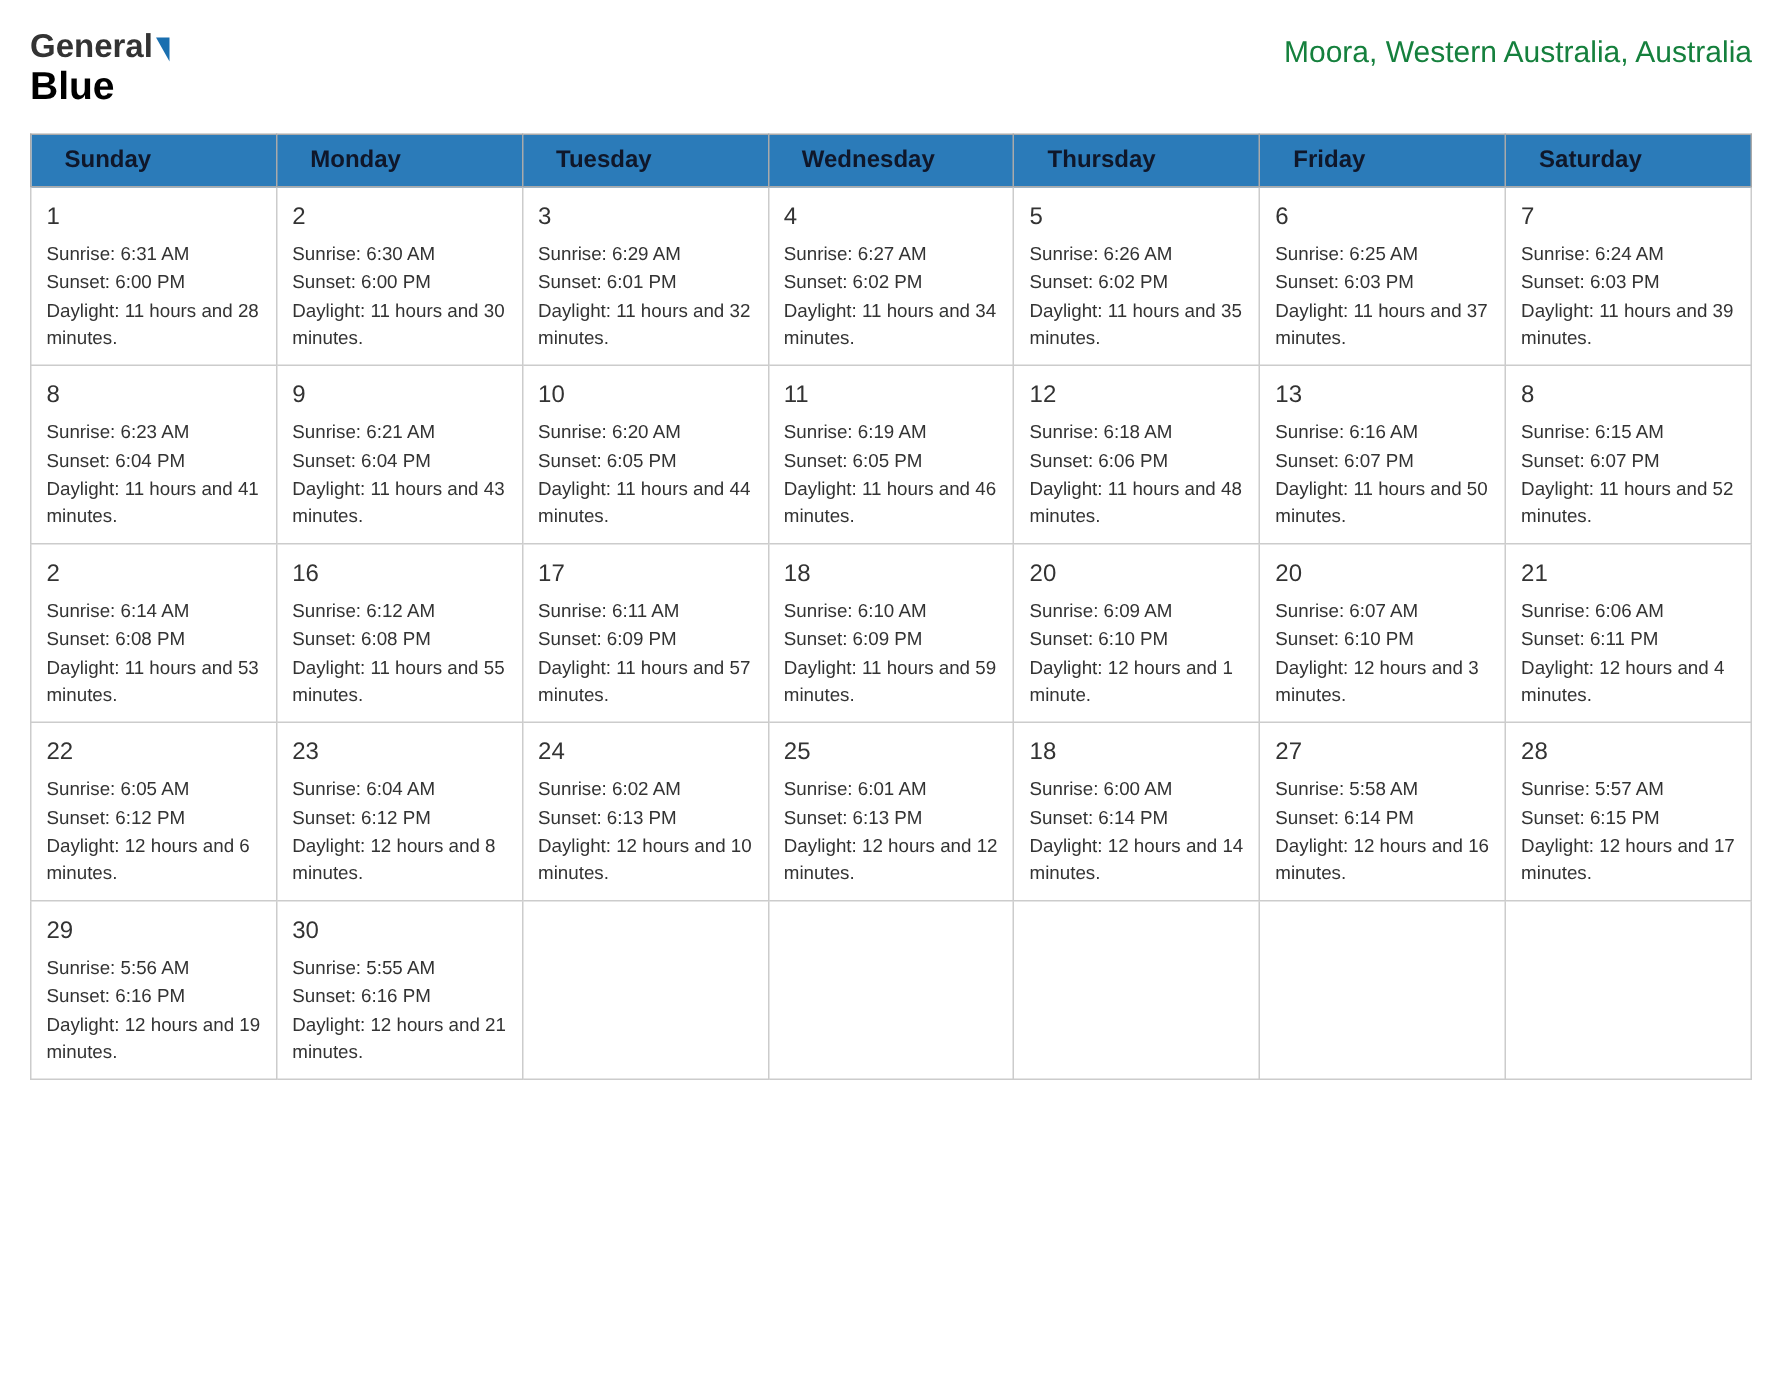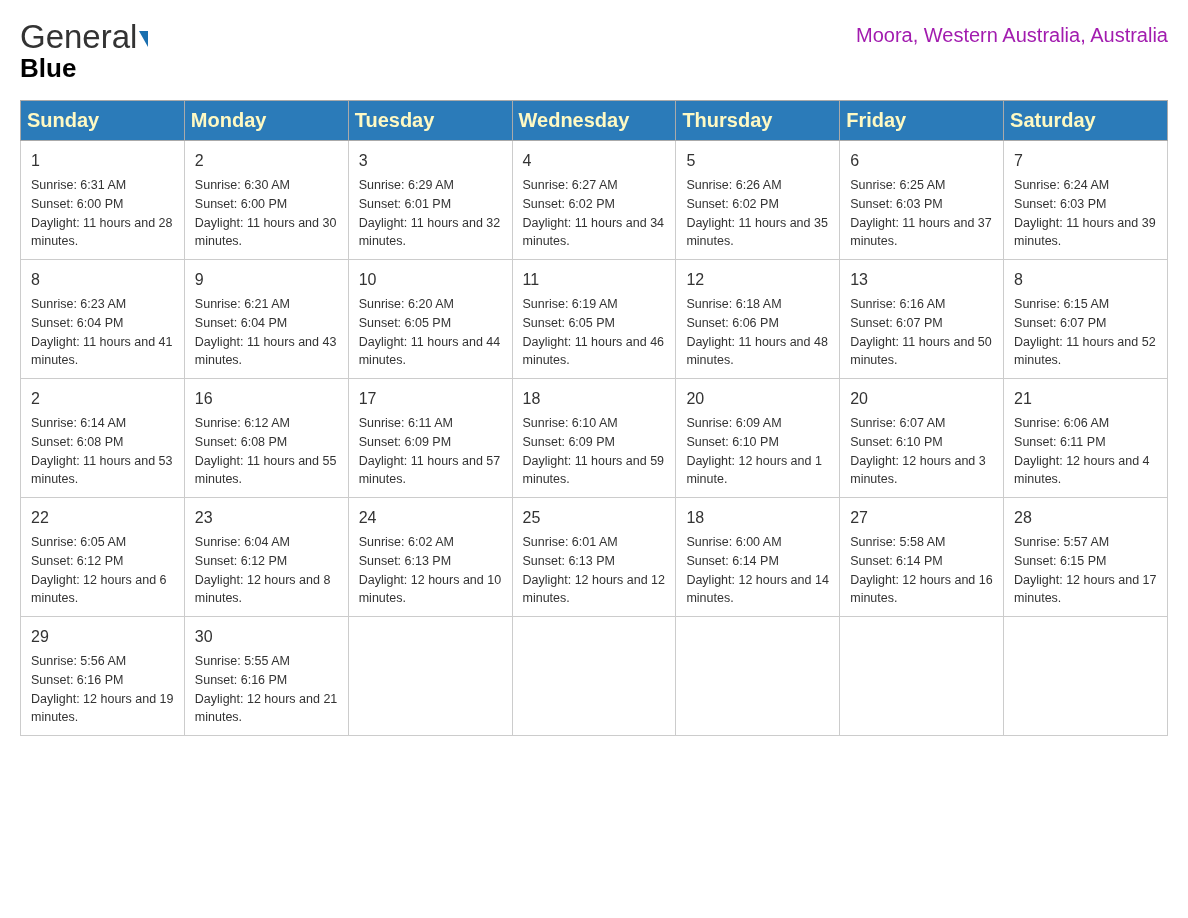--- a/index.html
+++ b/index.html
@@ -26,34 +26,34 @@
       text-align: right;
     }
     .calendar-title {
       font-size: 48px;
       font-weight: bold;
       color: #333;
       line-height: 1.1;
     }
     .calendar-subtitle {
       font-size: 20px;
-      color: #a21caf;
+      color: #15803d;
       margin-top: 4px;
     }
     .calendar-table {
       width: 100%;
       border-collapse: collapse;
       border: 1px solid #aaa;
     }
     .calendar-table th {
       background-color: #2b7bb9;
-      color: #fef9c3;
-      font-size: 20px;
-      font-weight: bold;
-      padding: 8px 6px;
+      color: #0f172a;
+      font-size: 16px;
+      font-weight: bold;
+      padding: 8px 22px;
       text-align: left;
       border: 1px solid #aaa;
     }
     .calendar-table td {
       vertical-align: top;
       padding: 8px 10px;
       border: 1px solid #ccc;
       width: 14.28%;
       min-height: 90px;
       font-size: 13px;
@@ -73,22 +73,22 @@
     }
     .empty-cell {
       background: #fff;
     }
     .logo-row {
       display: flex;
       align-items: center;
       line-height: 1;
     }
     .logo-text-general {
-      font-size: 33px;
-      font-weight: normal;
+      font-size: 22px;
+      font-weight: bold;
       color: #333;
     }
     .logo-text-arrow {
       display: inline-block;
       width: 0;
       height: 0;
       border-left: 9px solid transparent;
       border-right: 0px solid transparent;
       border-top: 16px solid #1a6faf;
       margin-left: 2px;

